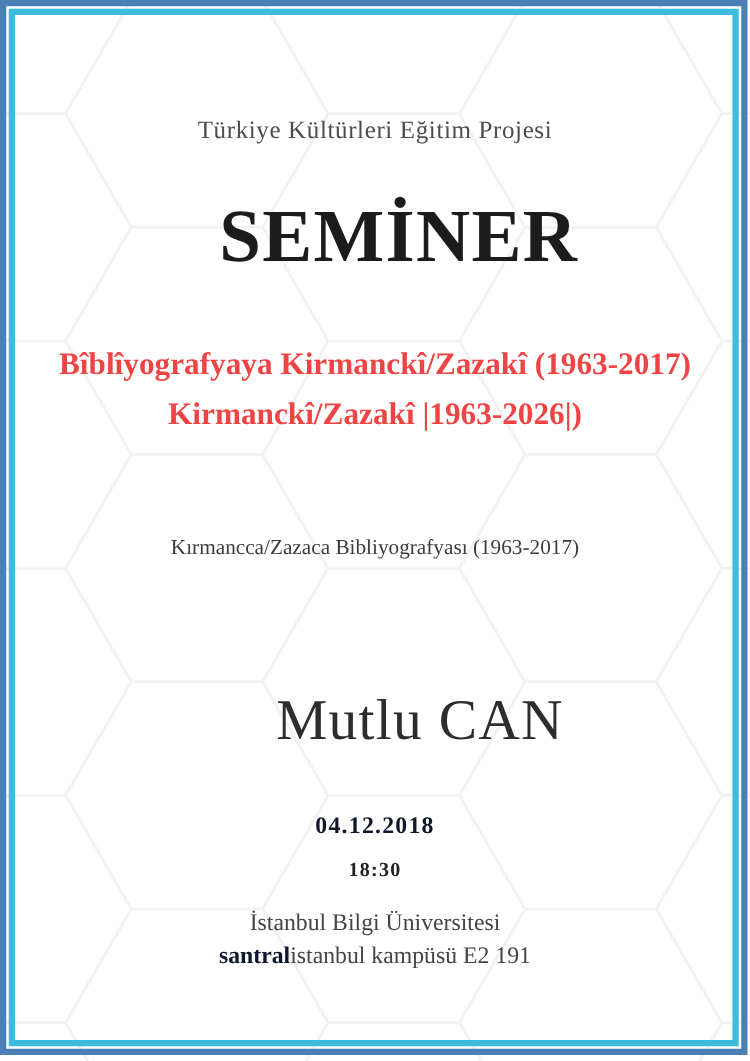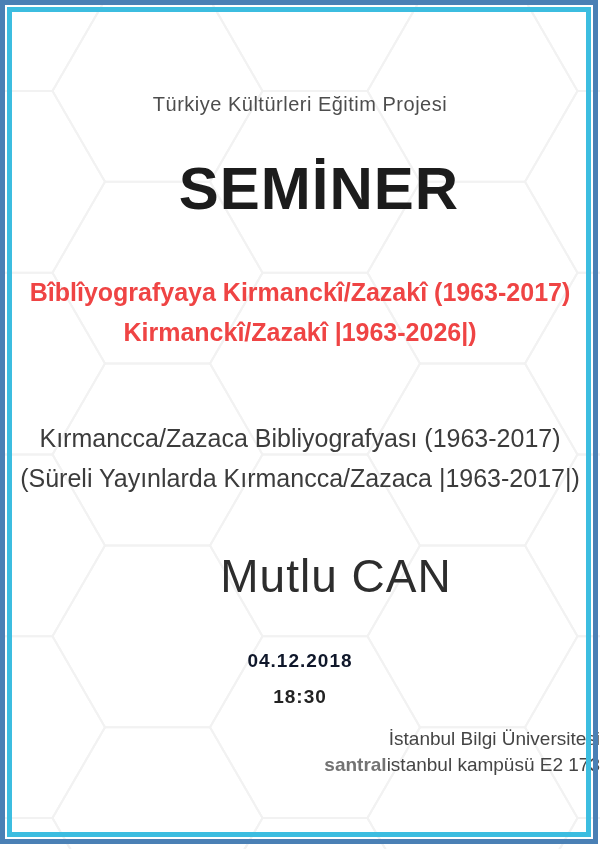--- a/index.html
+++ b/index.html
@@ -37,20 +37,21 @@
     width: 600px;
     height: 849px;
     z-index: 1;
   }
   .content {
     position: absolute;
     top: 0; left: 0;
     width: 556px;
     height: 849px;
     z-index: 2;
+    font-family: Liberation Serif, serif;
   }
   .block {
     position: absolute;
     left: 0;
     width: 600px;
     text-align: center;
   }
   .project-title {
     top: 93px;
     font-size: 20px;
@@ -70,21 +71,21 @@
   }
   .title-kurdish {
     top: 272px;
     font-size: 25px;
     line-height: 40px;
     font-weight: 700;
     color: #ef4444;
   }
   .title-turkish {
     top: 418px;
-    font-size: 25px;
+    font-size: 17px;
     line-height: 40px;
     font-weight: 400;
     color: #3c3c3c;
   }
   .speaker {
     top: 548px;
     font-size: 46px;
     line-height: 56px;
     font-weight: 400;
     color: #2d2d2d;
@@ -94,37 +95,36 @@
   .event-date {
     top: 650px;
     font-size: 19px;
     line-height: 22px;
     font-weight: 700;
     color: #0f172a;
     letter-spacing: 1px;
   }
   .event-time {
     top: 686px;
-    font-size: 19px;
+    font-size: 16px;
     line-height: 22px;
     font-weight: 700;
     color: #222222;
     letter-spacing: 1px;
   }
   .venue {
     top: 726px;
     font-size: 19px;
     line-height: 26px;
     font-weight: 400;
     color: #454545;
-    text-align: right;
   }
   .venue .bold-part {
     font-weight: 700;
-    color: #737373;
+    color: #0f172a;
   }
 </style>
 </head>
 <body>
 
 <div class="poster">
 
   <svg class="bg-pattern" viewBox="0 0 600 849" xmlns="http://www.w3.org/2000/svg" aria-hidden="true">
     <defs>
       <polygon id="hexcell" points="105,0 52.5,90.9 -52.5,90.9 -105,0 -52.5,-90.9 52.5,-90.9" fill="none" stroke="#f2f2f2" stroke-width="2"></polygon>
@@ -165,32 +165,31 @@
 
     <div class="block event-type">SEMİNER</div>
 
     <div class="block title-kurdish">
       <div>Bîblîyografyaya Kirmanckî/Zazakî (1963-2017)</div>
       <div>Kirmanckî/Zazakî |1963-2026|)</div>
     </div>
 
     <div class="block title-turkish">
       <div>Kırmancca/Zazaca Bibliyografyası (1963-2017)</div>
-      <div>(Süreli Yayınlarda Kırmancca/Zazaca |1963-2017|)</div>
     </div>
 
     <div class="block speaker">Mutlu CAN</div>
 
     <div class="block event-date">04.12.2018</div>
 
     <div class="block event-time">18:30</div>
 
     <div class="block venue">
       <div>İstanbul Bilgi Üniversitesi</div>
-      <div><span class="bold-part">santral</span><span>istanbul kampüsü E2 173</span></div>
+      <div><span class="bold-part">santral</span><span>istanbul kampüsü E2 191</span></div>
     </div>
 
   </div>
 
   <div class="frame-outer"></div>
   <div class="frame-inner"></div>
 
 </div>
 
 </body></html>

